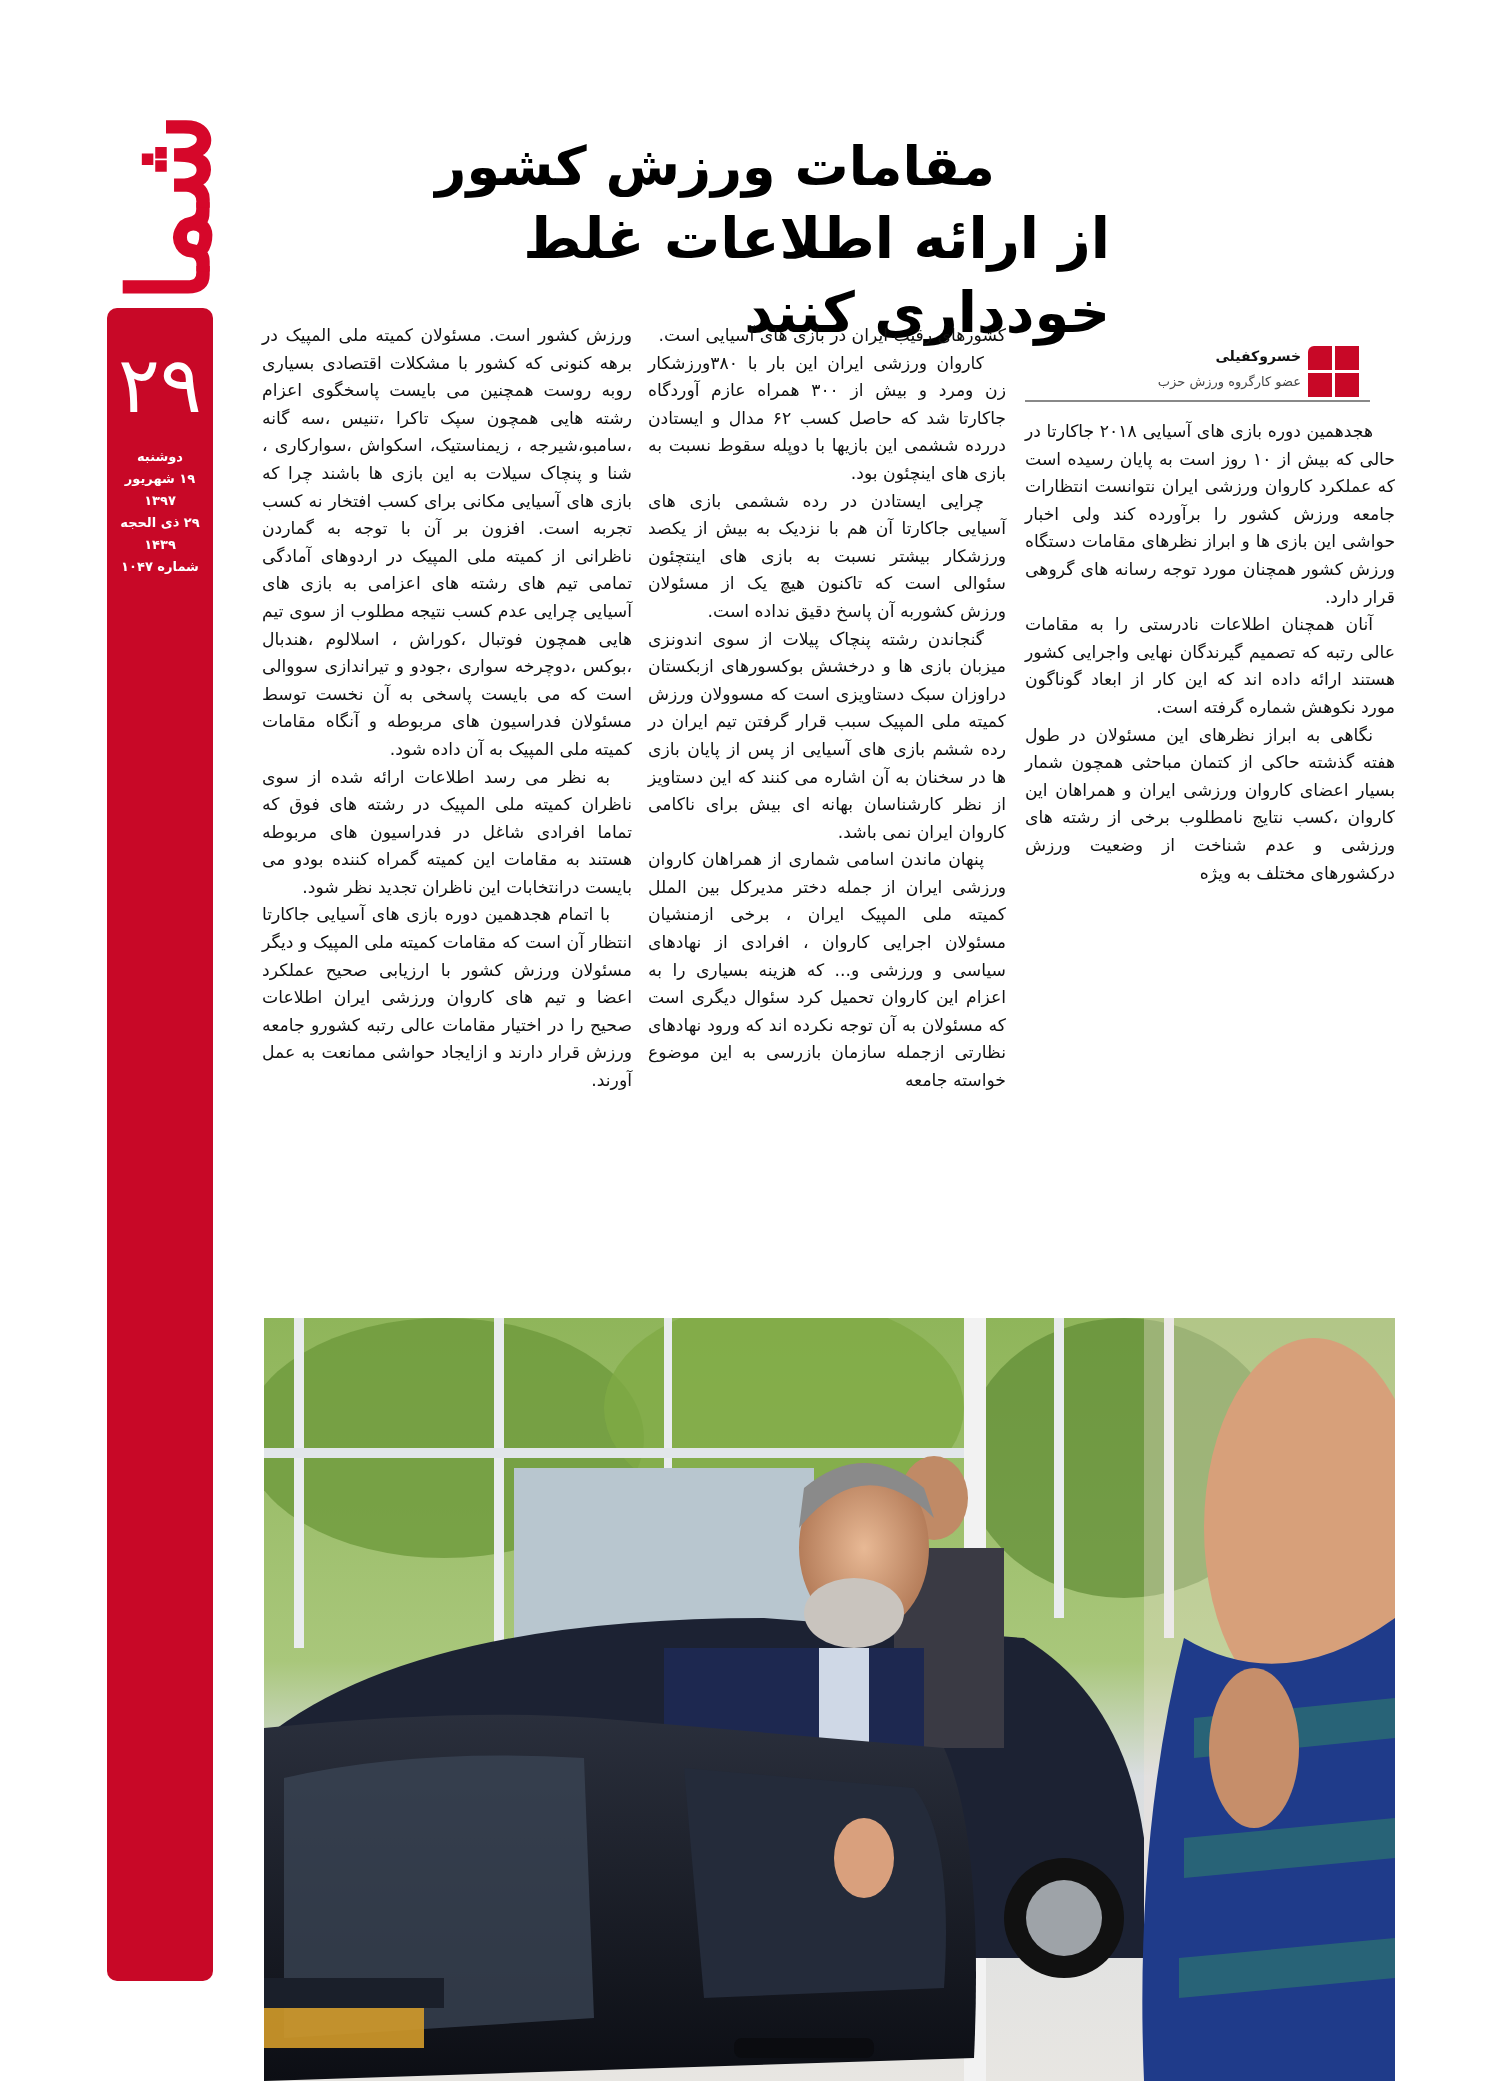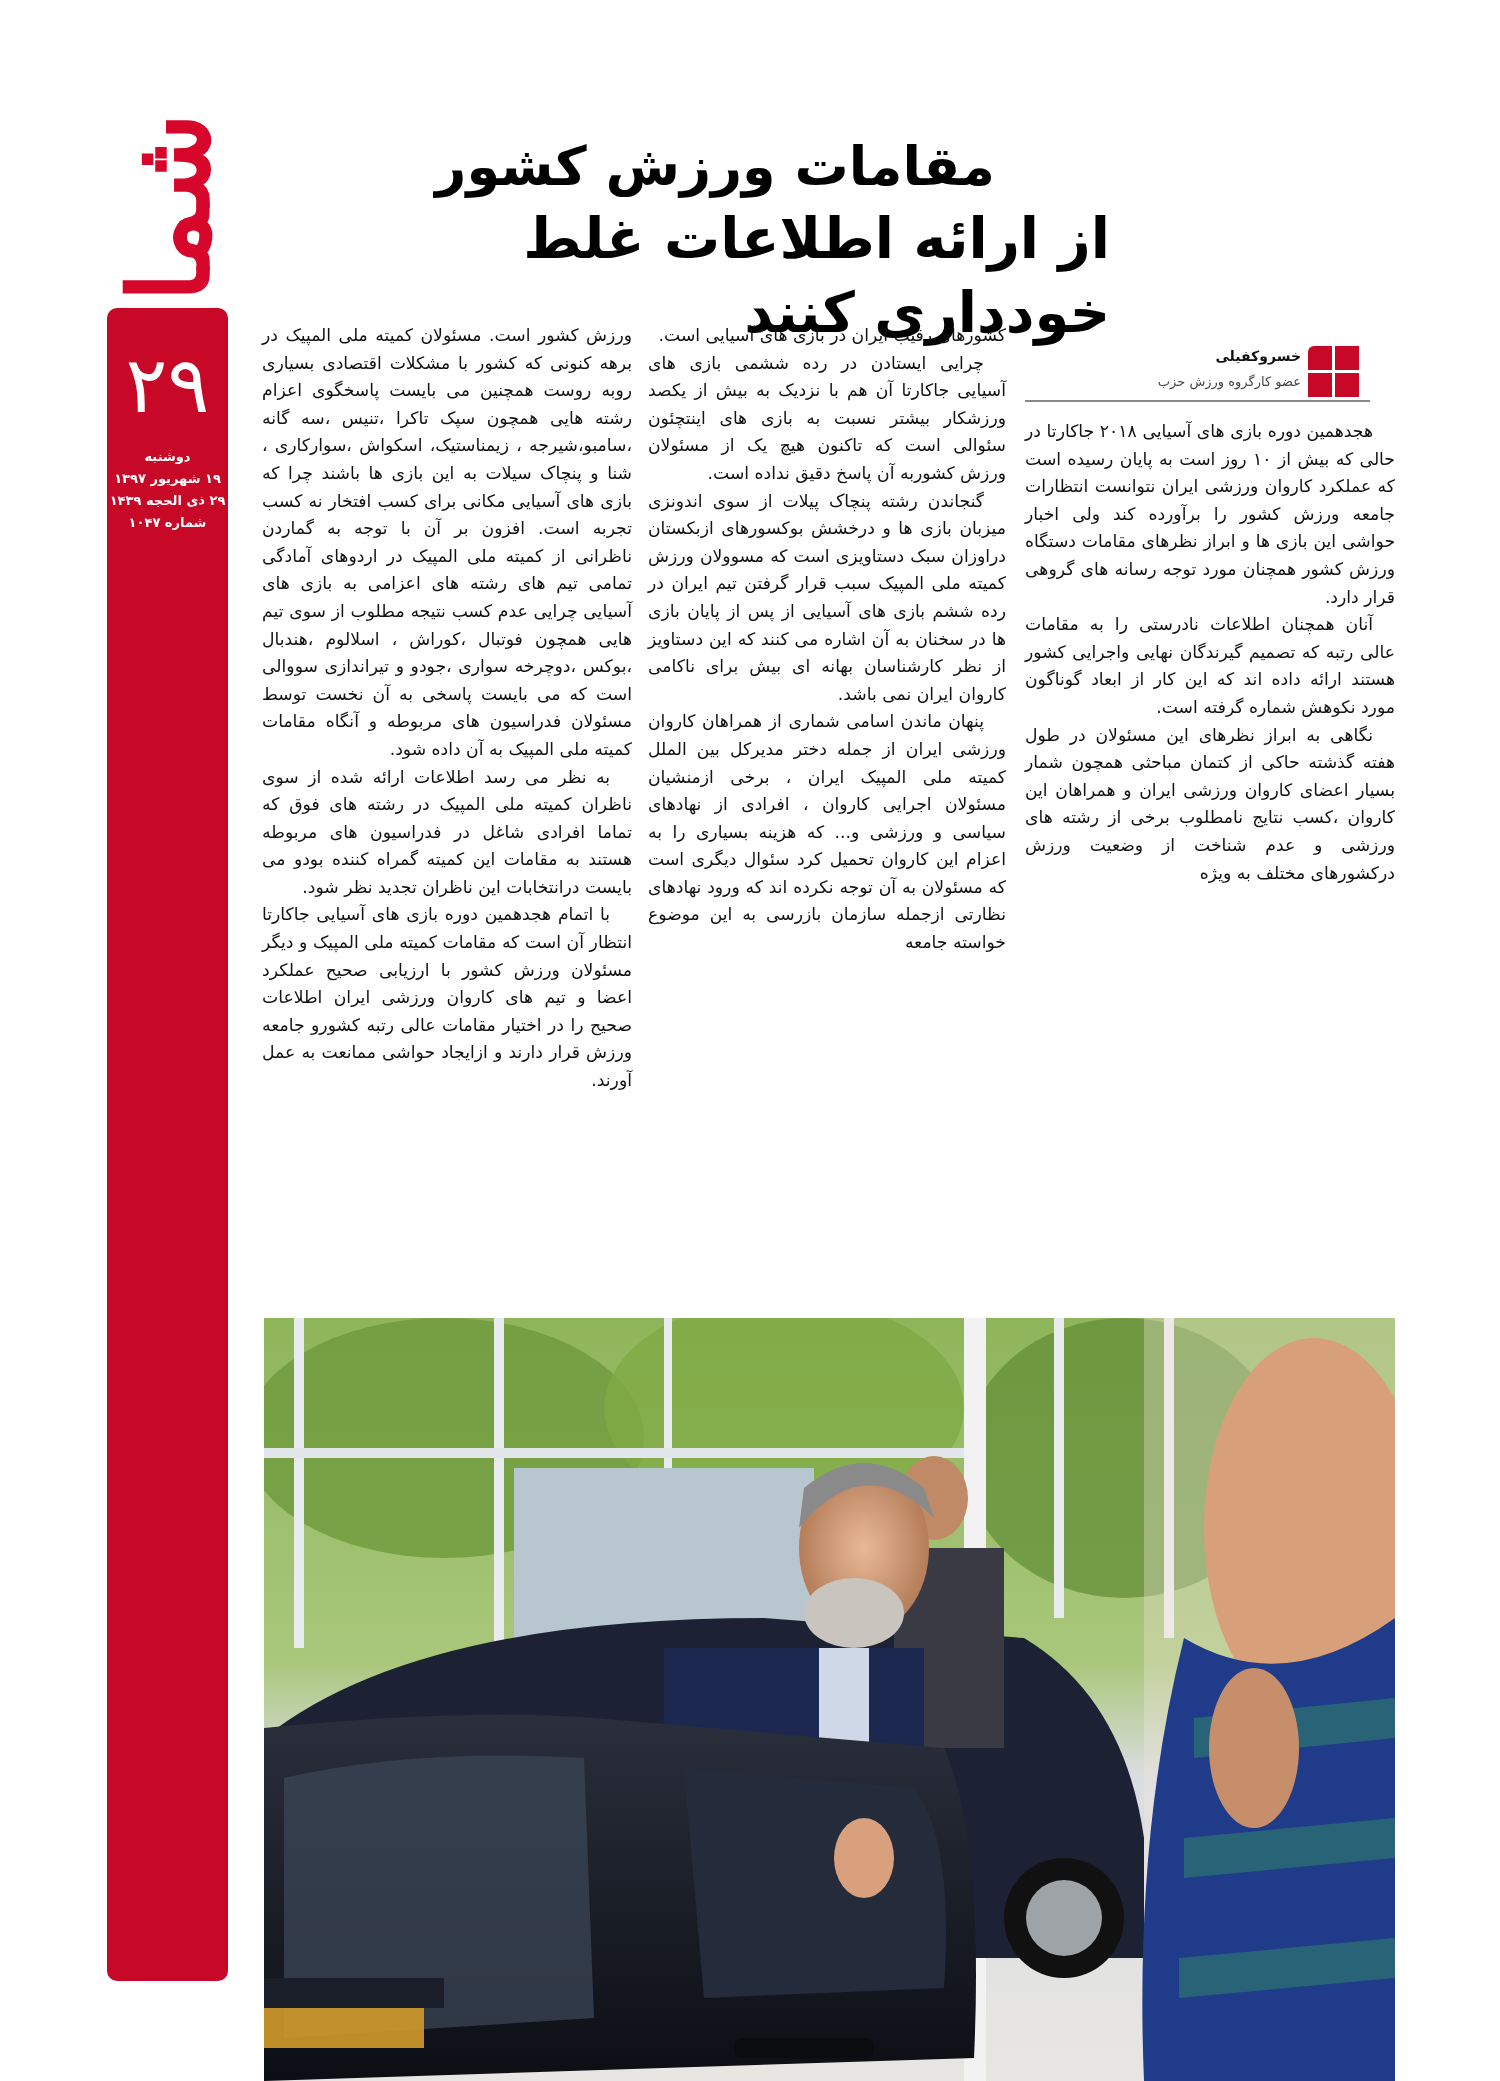--- a/index.html
+++ b/index.html
@@ -4,21 +4,21 @@
   <style>
     html, body { margin:0; padding:0; background:#ffffff; }
     body { width:1500px; height:2081px; position:relative; overflow:hidden;
            font-family:"DejaVu Sans", sans-serif; color:#111; }
     .logo-wrap { position:absolute; left:108px; top:110px; width:124px; height:205px; overflow:hidden; }
     .logo-wrap span { position:absolute; left:50%; top:50%; transform:translate(-50%,-55%) rotate(-90deg);
             color:#d6072a; font-family:"DejaVu Serif", serif; font-weight:bold; font-size:110px;
             line-height:1; white-space:nowrap; direction:rtl; }
 
     
-    .issue-bar { position:absolute; left:107px; top:308px; width:121px; height:1673px;
+    .issue-bar { position:absolute; left:107px; top:308px; width:106px; height:1673px;
                  background:#c80827; border-radius:10px; color:#fff; text-align:center; direction:rtl; }
     .issue-number { margin-top:38px; font-size:78px; font-weight:normal; line-height:1;
                     font-family:"DejaVu Sans", sans-serif; letter-spacing:2px; }
     .issue-meta { margin-top:22px; font-size:13px; font-weight:bold; line-height:22px; }
 
     
     .headline { position:absolute; right:390px; top:132px; width:760px; direction:rtl; text-align:center;
                 font-family:"DejaVu Sans", sans-serif; font-weight:900; color:#000; }
     .headline .l1 { font-size:54px; line-height:70px; }
     .headline .l2 { font-size:56px; line-height:74px; }
@@ -86,20 +86,21 @@
 <div class="author-rule"></div>
 
 <div class="col col1">
   <p>هجدهمین دوره بازی های آسیایی ۲۰۱۸ جاکارتا در حالی که بیش از ۱۰ روز است به پایان رسیده است که عملکرد کاروان ورزشی ایران نتوانست انتظارات جامعه ورزش کشور را برآورده کند ولی اخبار حواشی این بازی ها و ابراز نظرهای مقامات دستگاه ورزش کشور همچنان مورد توجه رسانه های گروهی قرار دارد.</p>
   <p>آنان همچنان اطلاعات نادرستی را به مقامات عالی رتبه که تصمیم گیرندگان نهایی واجرایی کشور هستند ارائه داده اند که این کار از ابعاد گوناگون مورد نکوهش شماره گرفته است.</p>
   <p>نگاهی به ابراز نظرهای این مسئولان در طول هفته گذشته حاکی از کتمان مباحثی همچون شمار بسیار اعضای کاروان ورزشی ایران و همراهان این کاروان ،کسب نتایج نامطلوب برخی از رشته های ورزشی و عدم شناخت از وضعیت ورزش درکشورهای مختلف به ویژه</p>
 </div>
 
 <div class="col col2">
   <p class="noindent">کشورهای رقیب ایران در بازی های آسیایی است.</p>
+  <p>کاروان ورزشی ایران این بار با ۳۸۰ورزشکار زن ومرد و بیش از ۳۰۰ همراه عازم آوردگاه جاکارتا شد که حاصل کسب ۶۲ مدال و ایستادن درر‌ده ششمی این بازیها با دوپله سقوط نسبت به بازی های اینچئون بود.</p>
   <p>چرایی ایستادن در رده ششمی بازی های آسیایی جاکارتا آن هم با نزدیک به بیش از یکصد ورزشکار بیشتر نسبت به بازی های اینتچئون سئوالی است که تاکنون هیچ یک از مسئولان ورزش کشوربه آن پاسخ دقیق نداده است.</p>
   <p>گنجاندن رشته پنچاک پیلات از سوی اندونزی میزبان بازی ها و درخشش بوکسورهای ازبکستان دراوزان سبک دستاویزی است که مسوولان ورزش کمیته ملی المپیک سبب قرار گرفتن تیم ایران در رده ششم بازی های آسیایی از پس از پایان بازی ها در سخنان به آن اشاره می کنند که این دستاویز از نظر کارشناسان بهانه ای بیش برای ناکامی کاروان ایران نمی باشد.</p>
   <p>پنهان ماندن اسامی شماری از همراهان کاروان ورزشی ایران از جمله دختر مدیرکل بین الملل کمیته ملی المپیک ایران ، برخی ازمنشیان مسئولان اجرایی کاروان ، افرادی از نهادهای سیاسی و ورزشی و... که هزینه بسیاری را به اعزام این کاروان تحمیل کرد سئوال دیگری است که مسئولان به آن توجه نکرده اند که ورود نهادهای نظارتی ازجمله سازمان بازرسی به این موضوع خواسته جامعه</p>
 </div>
 
 <div class="col col3">
   <p class="noindent">ورزش کشور است. مسئولان کمیته ملی المپیک در برهه کنونی که کشور با مشکلات اقتصادی بسیاری روبه روست همچنین می بایست پاسخگوی اعزام رشته هایی همچون سپک تاکرا ،تنیس ،سه گانه ،سامبو،شیرجه ، زیمناستیک، اسکواش ،سوارکاری ، شنا و پنچاک سیلات به این بازی ها باشند چرا که بازی های آسیایی مکانی برای کسب افتخار نه کسب تجربه است. افزون بر آن با توجه به گماردن ناظرانی از کمیته ملی المپیک در اردوهای آمادگی تمامی تیم های رشته های اعزامی به بازی های آسیایی چرایی عدم کسب نتیجه مطلوب از سوی تیم هایی همچون فوتبال ،کوراش ، اسلالوم ،هندبال ،بوکس ،دوچرخه سواری ،جودو و تیراندازی سووالی است که می بایست پاسخی به آن نخست توسط مسئولان فدراسیون های مربوطه و آنگاه مقامات کمیته ملی المپیک به آن داده شود.</p>
   <p>به نظر می رسد اطلاعات ارائه شده از سوی ناظران کمیته ملی المپیک در رشته های فوق که تماما افرادی شاغل در فدراسیون های مربوطه هستند به مقامات این کمیته گمراه کننده بودو می بایست درانتخابات این ناظران تجدید نظر شود.</p>
   <p>با اتمام هجدهمین دوره بازی های آسیایی جاکارتا انتظار آن است که مقامات کمیته ملی المپیک و دیگر مسئولان ورزش کشور با ارزیابی صحیح عملکرد اعضا و تیم های کاروان ورزشی ایران اطلاعات صحیح را در اختیار مقامات عالی رتبه کشورو جامعه ورزش قرار دارند و ازایجاد حواشی ممانعت به عمل آورند.</p>
 </div>

